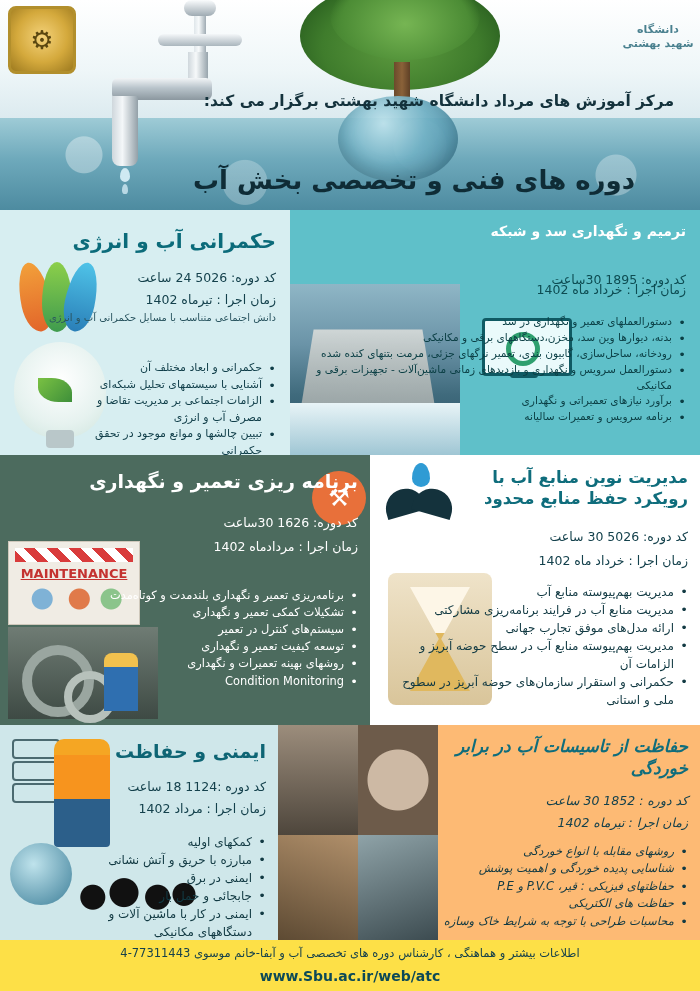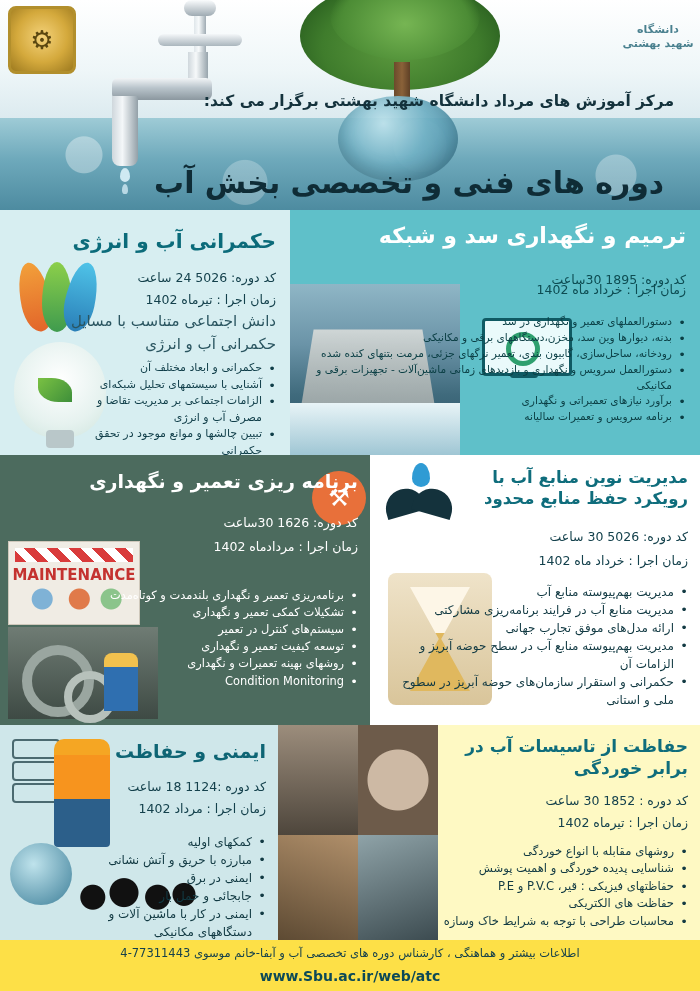--- a/index.html
+++ b/index.html
@@ -95,39 +95,39 @@
     position:absolute;right:6px;top:2px;width:72px;height:70px;
     display:flex;align-items:center;justify-content:center;
     color:#2b6b7c;font-weight:bold;font-size:11px;line-height:1.25;text-align:center;
     opacity:.85;
   }
   .hdr-line1{
     position:absolute;right:26px;top:92px;width:520px;text-align:right;
     font-size:15.5px;font-weight:bold;color:#14323c;letter-spacing:0;
   }
   .hdr-line2{
-    position:absolute;right:26px;top:165px;width:520px;text-align:left;
-    font-size:30px;font-weight:bold;color:#0f2c36;
+    position:absolute;right:26px;top:165px;width:520px;text-align:center;
+    font-size:26px;font-weight:bold;color:#0f2c36;
   }
 
   
   .panel{position:absolute;overflow:hidden;}
   .ttl{font-weight:bold;line-height:1.3;}
   .meta{line-height:1.55;}
   ul.bul{margin:0;padding:0;list-style:none;}
   ul.bul li{position:relative;padding-right:14px;line-height:1.5;}
   ul.bul li:before{
     content:"•";position:absolute;right:0;top:-1px;font-size:13px;
   }
 
   
   .p-gov{left:0;top:210px;width:290px;height:245px;background:#d7eef1;}
   .gov-ttl{position:absolute;right:14px;top:18px;width:250px;text-align:right;font-size:20px;color:#0b6b7a;}
   .gov-meta{position:absolute;right:14px;top:58px;width:250px;text-align:right;font-size:12.5px;color:#14414c;}
-  .gov-sub{position:absolute;right:14px;top:100px;width:262px;text-align:right;font-size:15px;color:#2a5560;line-height:1.5;}
+  .gov-sub{position:absolute;right:14px;top:100px;width:262px;text-align:right;font-size:10px;color:#2a5560;line-height:1.5;}
   .gov-list{position:absolute;right:14px;top:150px;width:200px;text-align:right;font-size:11px;color:#103e49;}
   .flame{
     position:absolute;left:20px;top:36px;width:78px;height:86px;
   }
   .flame span{position:absolute;bottom:0;width:30px;height:70px;border-radius:50% 50% 50% 50%/60% 60% 40% 40%;}
   .f1{left:0;background:linear-gradient(180deg,#f2a03a,#e2652a);transform:rotate(-12deg);}
   .f2{left:22px;background:linear-gradient(180deg,#8ccf4a,#3f9b4e);height:80px;}
   .f3{left:46px;background:linear-gradient(180deg,#4fc3e8,#2a7fb8);transform:rotate(12deg);}
   .bulb{
     position:absolute;left:14px;top:132px;width:92px;height:96px;
@@ -136,21 +136,21 @@
   }
   .bulb:after{
     content:"";position:absolute;left:32px;bottom:-10px;width:28px;height:18px;background:#b9c7c9;border-radius:4px;
   }
   .leaf{
     position:absolute;left:38px;top:168px;width:34px;height:24px;border-radius:0 60% 0 60%;
     background:linear-gradient(135deg,#7ac143,#3e8f3a);
   }
 
   .p-dam{left:290px;top:210px;width:410px;height:245px;background:#5fc0c9;}
-  .dam-ttl{position:absolute;right:14px;top:12px;width:380px;text-align:right;font-size:22px;color:#ffffff;}
+  .dam-ttl{position:absolute;right:14px;top:12px;width:380px;text-align:right;font-size:14px;color:#ffffff;}
   .dam-meta{position:absolute;right:14px;top:60px;width:380px;text-align:right;font-size:12.5px;color:#0d4c52;}
   .dam-list{position:absolute;right:14px;top:104px;width:388px;text-align:right;font-size:10.6px;color:#0b3f45;}
   .dam-photo{
     position:absolute;left:0;top:74px;width:170px;height:171px;
     background:linear-gradient(180deg,#8fb6c6 0%, #6b94a8 35%, #3f6a7c 65%, #2a4e5e 100%);
   }
   .dam-photo .wall{position:absolute;left:18px;top:40px;width:120px;height:80px;background:linear-gradient(180deg,#cfd6d6,#9aa5a6);transform:perspective(120px) rotateX(18deg);}
   .dam-photo .water{position:absolute;left:0;bottom:0;width:170px;height:52px;background:linear-gradient(180deg,#e8f4f7,#9fc6d4);}
   .dam-illus{
     position:absolute;left:176px;top:100px;width:120px;height:78px;
@@ -165,21 +165,21 @@
   .mt-meta{position:absolute;right:12px;top:58px;width:230px;text-align:right;font-size:12.5px;color:#ffffff;}
   .mt-list{position:absolute;right:12px;top:132px;width:320px;text-align:right;font-size:11.4px;color:#ffffff;}
   .wrench{
     position:absolute;left:312px;top:16px;width:54px;height:54px;border-radius:50%;
     background:#e8703a;display:flex;align-items:center;justify-content:center;color:#fff;font-size:24px;
   }
   .mt-photo1{
     position:absolute;left:8px;top:86px;width:130px;height:82px;background:#f0ece4;border:1px solid #cfc8bb;
   }
   .mt-photo1 .tape{position:absolute;left:6px;top:6px;width:118px;height:14px;background:repeating-linear-gradient(45deg,#d93b3b 0 8px,#ffffff 8px 16px);}
-  .mt-photo1 .ttl{position:absolute;left:0;top:24px;width:130px;text-align:center;color:#c4322f;font-size:15px;font-weight:bold;}
+  .mt-photo1 .ttl{position:absolute;left:0;top:24px;width:130px;text-align:center;color:#c4322f;font-size:13px;font-weight:bold;text-decoration:underline;}
   .mt-photo1 .fig{position:absolute;left:12px;top:40px;width:106px;height:34px;background:radial-gradient(circle at 20% 50%,#7fb2d6 0 10px,transparent 11px),radial-gradient(circle at 55% 50%,#e07a4a 0 10px,transparent 11px),radial-gradient(circle at 85% 50%,#8bc48b 0 10px,transparent 11px);}
   .mt-photo2{
     position:absolute;left:8px;top:172px;width:150px;height:92px;
     background:linear-gradient(180deg,#6f7c74,#3e4a44);
   }
   .mt-photo2 .gear1{position:absolute;left:14px;top:18px;width:52px;height:52px;border-radius:50%;border:10px solid #9aa6a0;}
   .mt-photo2 .gear2{position:absolute;left:56px;top:44px;width:36px;height:36px;border-radius:50%;border:8px solid #b7c1bb;}
   .mt-photo2 .worker{position:absolute;left:96px;top:26px;width:34px;height:58px;background:linear-gradient(180deg,#f2c14e 0 14px,#2f6fb0 14px 100%);border-radius:8px 8px 0 0;}
 
   .p-water{left:370px;top:455px;width:330px;height:270px;background:#ffffff;}
@@ -219,21 +219,21 @@
   .sf-globe{
     position:absolute;left:10px;top:118px;width:62px;height:62px;border-radius:50%;
     background:radial-gradient(circle at 38% 34%,#bfe3ec,#3d7f99);
   }
   .sf-people{position:absolute;left:76px;top:140px;width:120px;height:46px;
     background:radial-gradient(circle at 14% 70%,#111 0 12px,transparent 13px),
                radial-gradient(circle at 40% 60%,#111 0 14px,transparent 15px),
                radial-gradient(circle at 68% 70%,#111 0 12px,transparent 13px),
                radial-gradient(circle at 90% 64%,#111 0 11px,transparent 12px);}
 
-  .p-corr{left:278px;top:725px;width:422px;height:215px;background:#fef9c3;}
+  .p-corr{left:278px;top:725px;width:422px;height:215px;background:#fdba74;font-style:italic;}
   .cr-ttl{position:absolute;right:12px;top:10px;width:250px;text-align:right;font-size:17px;color:#0f6d7c;}
   .cr-meta{position:absolute;right:12px;top:66px;width:250px;text-align:right;font-size:12.5px;color:#14414c;}
   .cr-list{position:absolute;right:12px;top:118px;width:388px;text-align:right;font-size:11.6px;color:#123a43;}
   .cr-photos{position:absolute;left:0;top:0;width:160px;height:110px;display:flex;}
   .cr-photos span{flex:1;height:110px;}
   .cp1{background:radial-gradient(circle at 50% 50%,#cdb9a4 0 30px,#6d5b4a 31px);}
   .cp2{background:linear-gradient(180deg,#9c8d7c,#4e463c);}
   .cr-photos2{position:absolute;left:0;top:110px;width:160px;height:105px;display:flex;}
   .cr-photos2 span{flex:1;height:105px;}
   .cp3{background:linear-gradient(160deg,#8fa3a8,#3c4b50);}

